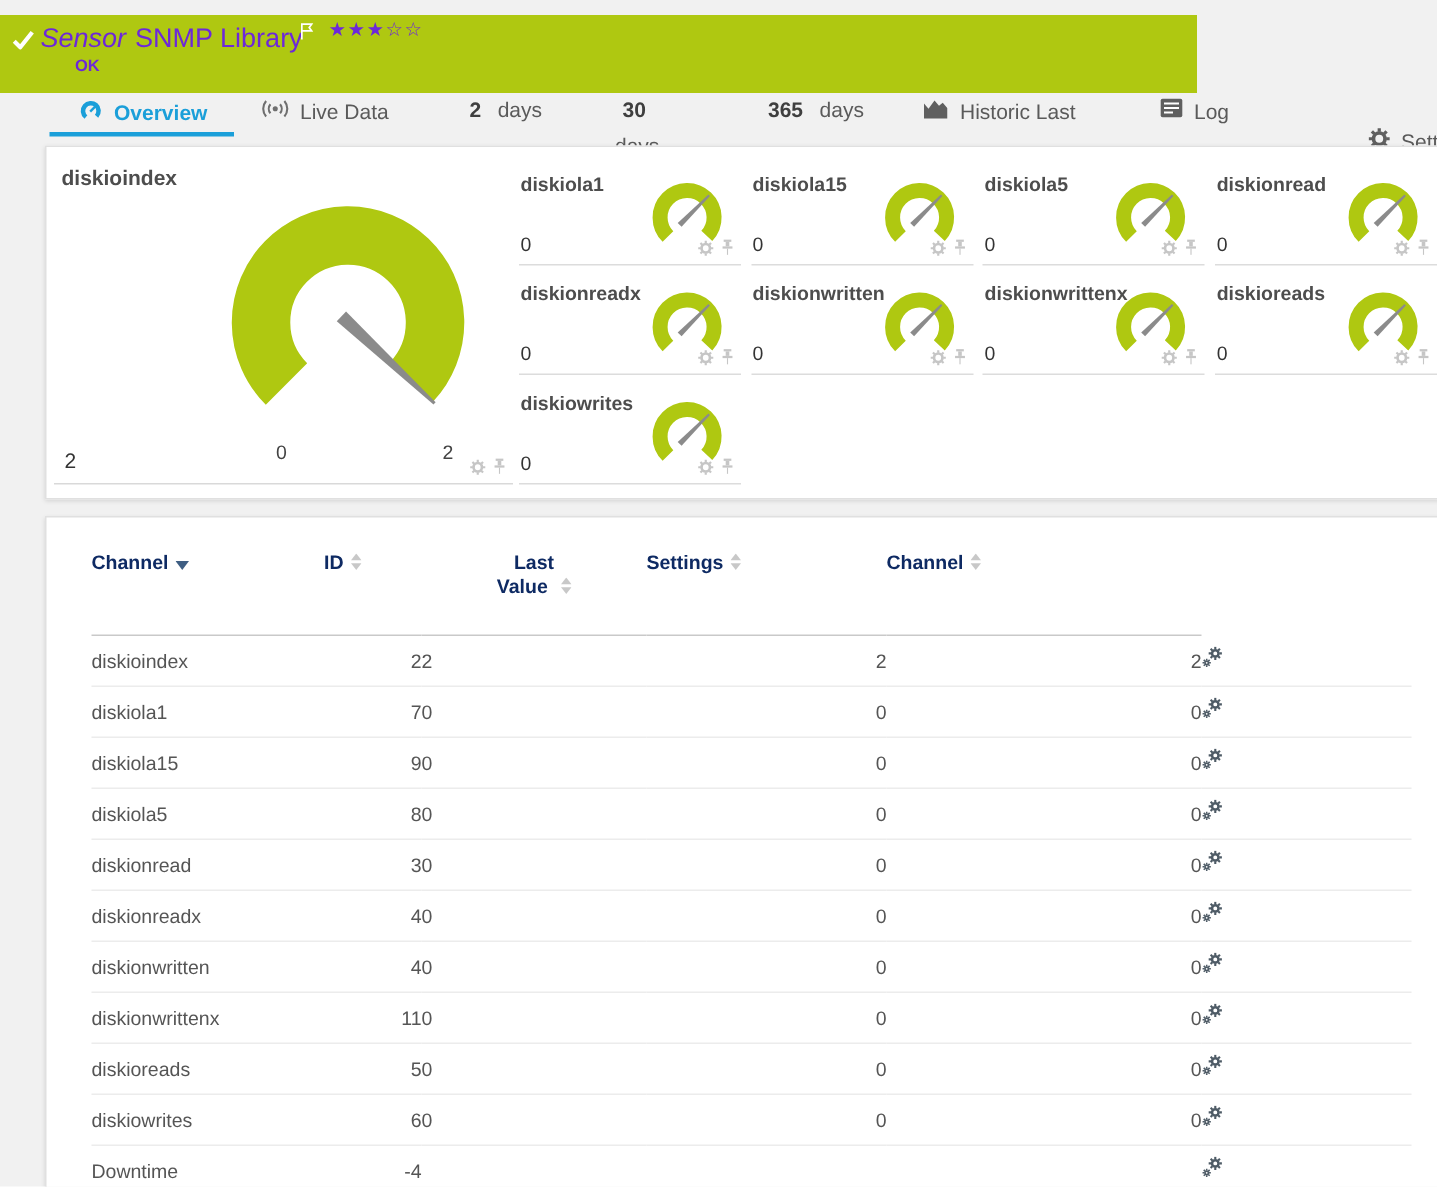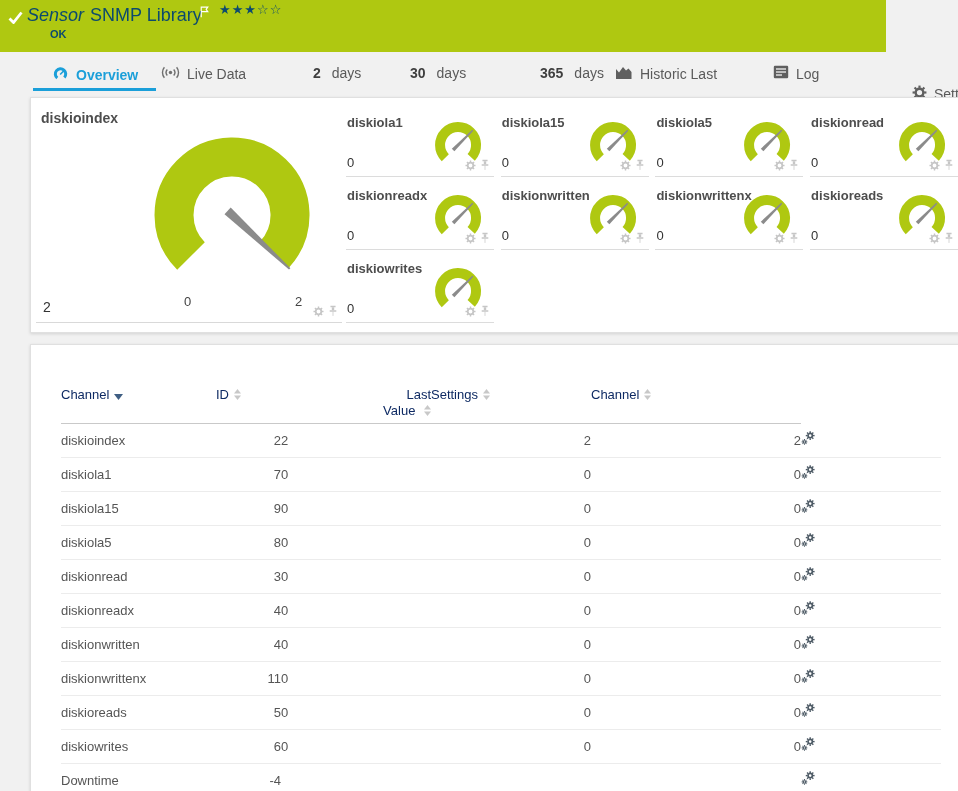--- a/index.html
+++ b/index.html
@@ -1,21 +1,21 @@
 <!DOCTYPE html>
 <html><head>
 <meta charset="utf-8">
 <style>
   html,body{margin:0;padding:0}
   body{
     width:958px;height:791px;position:relative;overflow:hidden;
     background:#f1f1f1;font-family:"Liberation Sans",sans-serif;
   }
   
-  .topbar{position:absolute;left:0;top:0;width:886px;height:52px;background:#afc811;color:#0c4a6e}
+  .topbar{position:absolute;left:0;top:10px;width:798px;height:52px;background:#afc811;color:#6d28d9}
   .topbar .check{position:absolute;left:8px;top:10px}
   .titleline{position:absolute;left:27px;top:5px;font-size:18px;white-space:nowrap}
   .titleline .t-prefix{font-style:italic;margin-right:6px}
   .flagwrap{position:absolute;left:200px;top:4px;cursor:pointer}
   .stars{position:absolute;left:219px;top:2px;font-size:13px;letter-spacing:1px;cursor:pointer}
   .okline{position:absolute;left:50px;top:28px;font-size:11px;font-weight:bold}
   
   .tabbar{position:absolute;left:0;top:52px;width:780px;height:45px}
   .tab{position:absolute;top:13px;display:flex;align-items:center;gap:7px;
        font-size:14px;color:#5a5a5a;cursor:pointer;white-space:nowrap;line-height:17px}
@@ -38,25 +38,25 @@
   #small-grid{position:absolute;left:315px;top:6px;width:613px;height:219px}
   .gcell{position:absolute;width:148px;height:72px;border-bottom:1px solid #dcdcdc;cursor:pointer}
   .g-title{position:absolute;left:1px;top:11px;font-size:13px;font-weight:bold;color:#4d4d4d}
   .g-value{position:absolute;left:1px;bottom:6px;font-size:13px;color:#333}
   .g-gauge{position:absolute;left:85px;top:14px}
   .g-icons{position:absolute;right:4px;bottom:5px;display:flex;gap:4px;align-items:flex-end}
   .mini-icon{cursor:pointer;display:inline-flex}
   
   #channel-table{border-collapse:collapse;margin-left:30px;width:880px;table-layout:fixed}
   #channel-table th{
-    vertical-align:top;padding:42px 0 0;height:78px;box-sizing:border-box;
-    border-bottom:1px solid #c9c9c9;font-size:13px;font-weight:normal;color:#0e2a63;
+    vertical-align:top;padding:22px 0 0;height:78px;box-sizing:border-box;
+    border-bottom:1px solid #c9c9c9;font-size:13px;font-weight:bold;color:#0e2a63;
     text-align:left;line-height:16px;cursor:pointer}
   #channel-table th.al-r{}
-  #channel-table th.al-c{text-align:right}
+  #channel-table th.al-c{text-align:center}
   #channel-table td{height:33px;border-bottom:1px solid #ececec;font-size:13px;color:#555;padding:0}
   td.c-id{text-align:right;padding-right:3px;color:#444}
   td.c-last{padding-left:72px;color:#444}
   td.c-min{text-align:right;padding-right:7px;color:#444}
   td.c-max{text-align:right;padding-right:4px;color:#444}
   td.c-set{padding-left:67px}
   .sorticon{display:inline-block;margin-left:5px;vertical-align:-1px}
 </style>
 </head>
 <body>
@@ -81,41 +81,41 @@
 
 <div class="tabbar">
   <div class="tab-underline"></div>
 <div class="tab active" style="left: 52px;">
       <span class="tab-ic"><svg width="17" height="17" viewBox="0 0 18 18">
           <path d="M5.6 13.8 A5.5 5.5 0 1 1 13.1 13.2" fill="none" stroke="#1b9fd9" stroke-width="3.2"></path>
           <line x1="8.6" y1="10" x2="12.8" y2="5.8" stroke="#1b9fd9" stroke-width="1.7"></line>
         </svg></span>
       <span>Overview</span>
     </div>
-    <div class="tab" style="left: 161px;">
+    <div class="tab" style="left: 174px;">
       <span class="tab-ic"><svg width="19" height="15" viewBox="0 0 19 15">
           <g fill="none" stroke="#6f6f6f" stroke-width="1.4">
             <path d="M6.3 4.5 A4.6 4.6 0 0 0 6.3 10.5"></path>
             <path d="M3.4 2.3 A8 8 0 0 0 3.4 12.7"></path>
             <path d="M12.7 4.5 A4.6 4.6 0 0 1 12.7 10.5"></path>
             <path d="M15.6 2.3 A8 8 0 0 1 15.6 12.7"></path>
           </g>
           <circle cx="9.5" cy="7.5" r="1.7" fill="#6f6f6f"></circle>
         </svg></span>
       <span>Live Data</span>
     </div>
     <div class="tab" style="left: 313px;">
       <span class="num">2</span>
       <span>days</span>
     </div>
-    <div class="tab" style="left: 410px;">
+    <div class="tab" style="left: 410px; flex-direction: column;">
       <span class="num">30</span>
       <span>days</span>
     </div>
-    <div class="tab" style="left: 540px;">
+    <div class="tab" style="left: 512px;">
       <span class="num">365</span>
       <span>days</span>
     </div>
     <div class="tab" style="left: 615px;">
       <span class="tab-ic"><svg width="18" height="15" viewBox="0 0 18 15">
           <polygon points="1,14 1,4 4,7.5 8,2 11,5.5 13.5,3.5 16.5,7 16.5,14" fill="#5f5f5f"></polygon>
         </svg></span>
       <span>Historic Last</span>
     </div>
     <div class="tab" style="left: 773px; align-items: flex-end;">

